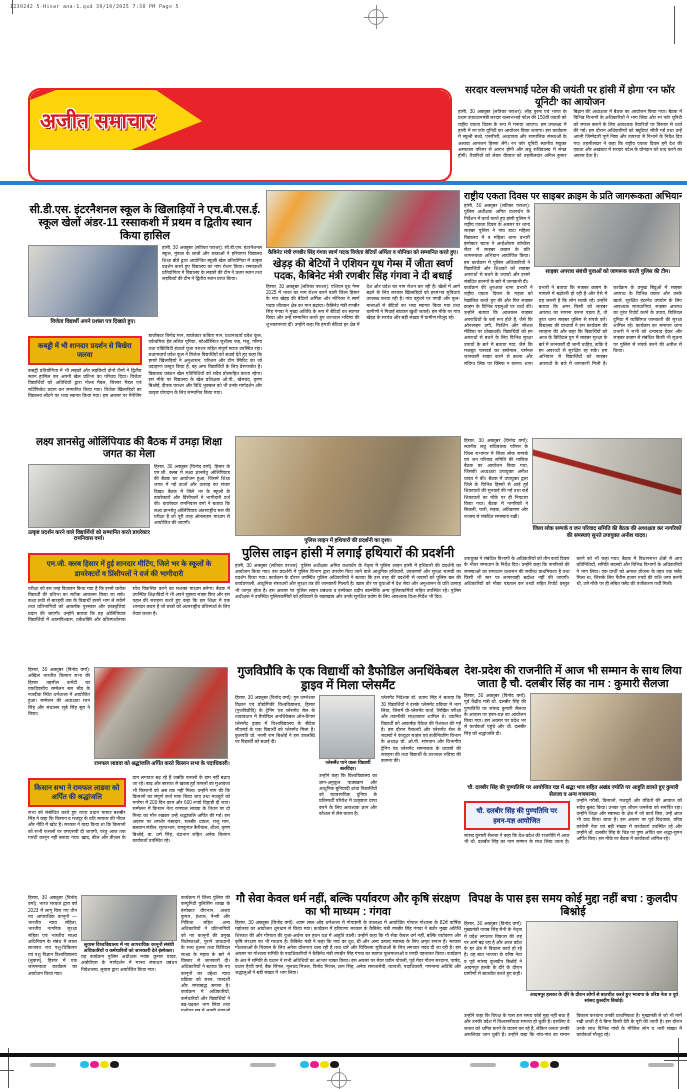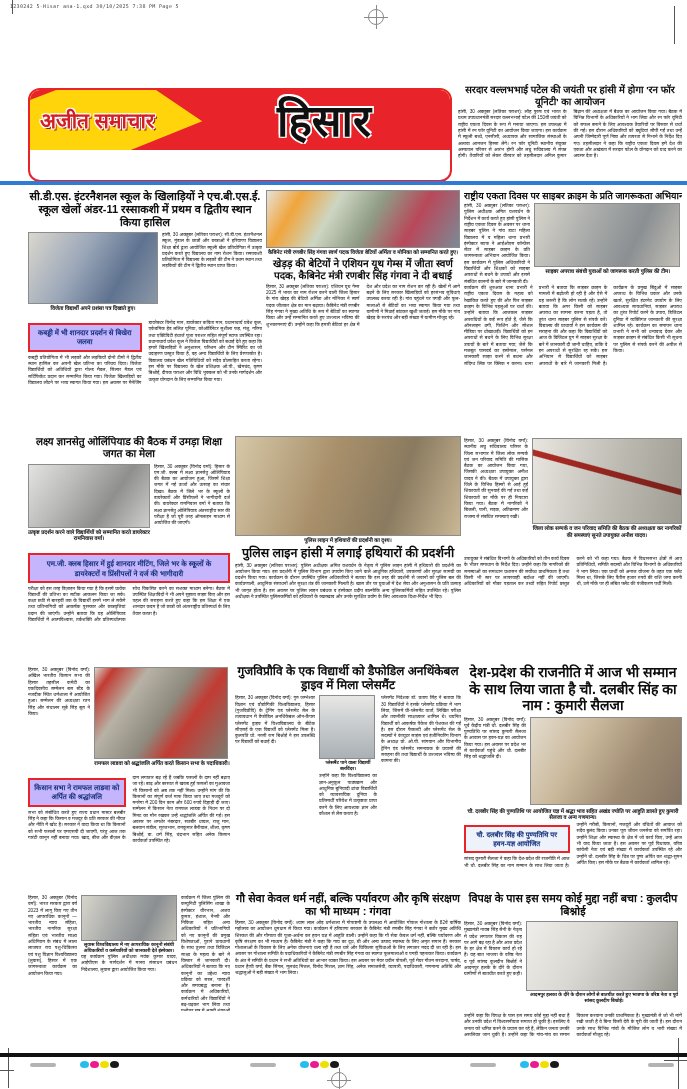--- a/index.html
+++ b/index.html
@@ -25,56 +25,56 @@
   .pagecircle{width:22px;height:22px;border:2px solid #e8232a;border-radius:50%;display:flex;align-items:center;justify-content:center;font-size:12px;font-weight:800;color:#111;background:#fff;}
   .dateline{font-weight:800;font-size:9.5px;color:#111;}
   
   .art{position:absolute;box-sizing:border-box;overflow:hidden;}
   .h1{font-weight:800;color:#0d0d0d;text-align:center;line-height:1.18;}
   .body{font-size:4.7px;line-height:1.34;text-align:justify;color:#222;}
   .cols2{columns:2;column-gap:7px;}
   .cols3{columns:3;column-gap:6px;}
   .photo{border:1px solid #8c8c8c;box-sizing:border-box;}
   .cap{font-size:5.4px;font-weight:700;text-align:center;line-height:1.25;color:#111;padding-top:1px;}
-  .hbox{border:2px solid #e8232a;background:#c4b5fd;color:#14317d;font-weight:800;text-align:center;padding:3px 4px;margin:3px 0;break-inside:avoid;box-sizing:border-box;}
+  .hbox{border:2px solid #e8232a;background:#eab308;color:#14317d;font-weight:800;text-align:center;padding:3px 4px;margin:3px 0;break-inside:avoid;box-sizing:border-box;}
   .flexrow{display:flex;gap:4px;}
   
   .p-students{background:linear-gradient(120deg,#dad7ce,#9aa6b8 40%,#5f7390 70%,#8b97a6);}
   .p-flags{background:linear-gradient(120deg,#e6e2d8 0%,#f0a53c 16%,#cdd6c2 34%,#8f9b85 54%,#b8485a 74%,#7c8a96 100%);}
   .p-seminar{background:linear-gradient(115deg,#d8d5cc,#a7a9a8 40%,#8b8f92 68%,#c2bfb6);}
   .p-bw{background:linear-gradient(125deg,#e3e3e1,#b9b9b7 35%,#8f8f8d 65%,#cfcfcd);}
   .p-weapons{background:linear-gradient(110deg,#d6c8a8,#a9906b 40%,#8a7a5f 70%,#c9b795);}
   .p-dc{background:linear-gradient(100deg,#e8e6df,#b9b7ae 60%,#9e9c93),linear-gradient(15deg,transparent 54%,#c0322b 55%,#c0322b 59%,transparent 60%);background-blend-mode:multiply;}
   .p-kisan{background:linear-gradient(125deg,#d9d6cb 0%,#c23b33 10%,#b7b2a5 28%,#8e8a7e 52%,#c23b33 68%,#7f7b70 100%);}
   .p-portrait{background:linear-gradient(180deg,#e8e8e4 0%,#cfd2d4 35%,#aab0b4 100%);}
   .p-selja{background:linear-gradient(120deg,#e4ddcf,#c9b79a 35%,#a08d74 65%,#857463);}
   .p-white{background:linear-gradient(120deg,#efeeea,#d9d8d2 40%,#b8b7b1 75%,#98978f);}
   
   .a-patel{left:458px;top:84px;width:224px;height:97px;}
   .a-patel .h1{font-size:9.8px;margin-bottom:2px;}
   .a-patel .body{height:76px;overflow:hidden;}
   .bluebar{position:absolute;left:0;top:181px;width:687px;height:3.5px;background:#2e7cd6;}
   .a-cds{left:28px;top:190px;width:234px;height:242px;}
-  .a-cds .h1{font-size:11px;}
+  .a-cds .h1{font-size:11px;margin-top:13px;}
   .a-khedar{left:266px;top:190px;width:194px;height:242px;}
   .a-khedar .h1{font-size:10.2px;margin:2px 0;}
   .a-cyber{left:464px;top:190px;width:218px;height:242px;}
   .a-cyber .h1{font-size:9.4px;white-space:nowrap;overflow:hidden;}
   .a-lakshya{left:28px;top:436px;width:202px;height:224px;}
   .a-lakshya .h1{font-size:10.4px;}
   .a-police{left:235px;top:436px;width:226px;height:224px;}
   .a-police .h1{font-size:12.5px;margin:2px 0;}
   .a-dc{left:464px;top:436px;width:218px;height:224px;}
   .a-dc .h1{font-size:10.4px;}
   .a-kisan{left:28px;top:664px;width:202px;height:224px;}
   .a-kisan .h1{font-size:10.4px;}
   .a-plc{left:235px;top:664px;width:226px;height:224px;}
   .a-plc .h1{font-size:12px;}
   .a-selja{left:464px;top:664px;width:218px;height:224px;}
-  .a-selja .h1{font-size:14px;}
+  .a-selja .h1{font-size:11px;}
   .a-luvas{left:28px;top:892px;width:202px;height:160px;}
   .a-luvas .h1{font-size:11px;}
   .a-gau{left:235px;top:892px;width:226px;height:160px;}
   .a-gau .h1{font-size:11px;}
   .a-bish{left:464px;top:892px;width:218px;height:160px;}
   .a-bish .h1{font-size:11px;}
   
   .botrule{position:absolute;left:0;top:1053px;width:687px;height:3.5px;background:#111;}
   .dash{position:absolute;top:1063px;height:4px;width:26px;background:#b3b3b3;border-radius:2px;}
   .dots{position:absolute;top:1061px;height:8px;display:flex;}
@@ -94,21 +94,20 @@
   <div class="crop" style="left:8px;top:1048px;width:1px;height:40px;"></div>
   <div class="crop" style="left:0;top:1070px;width:14px;height:1px;"></div>
   <div class="crop" style="left:678px;top:1038px;width:1px;height:51px;"></div>
   <div class="crop" style="left:664px;top:1060px;width:23px;height:1px;"></div>
 
   <div class="mast">
     <div class="mast-top">
       <div class="mast-red"></div>
       <div class="mast-red2"></div>
       <div class="brand">अजीत समाचार</div>
-      <div class="edition">हिसार</div>
     </div>
   </div>
 
   <div class="art a-patel">
     <div class="h1">सरदार वल्लभभाई पटेल की जयंती पर हांसी में होगा 'रन फॉर यूनिटी' का आयोजन</div>
     <div class="body cols2">हांसी, 30 अक्तूबर (लतिका पराशर): लौह पुरुष एवं भारत के प्रथम उपप्रधानमंत्री सरदार वल्लभभाई पटेल की 150वीं जयंती को राष्ट्रीय एकता दिवस के रूप में मनाया जाएगा। इस उपलक्ष्य में हांसी में रन फॉर यूनिटी का आयोजन किया जाएगा। इस कार्यक्रम में स्कूली बच्चे, एनसीसी, अध्यापक और सामाजिक संस्थाओं के अलावा आमजन हिस्सा लेंगे। रन फॉर यूनिटी स्थानीय संयुक्त अस्पताल परिसर से आरंभ होगी और लघु सचिवालय में संपन्न होगी। तैयारियों को लेकर वीरवार को तहसीलदार अनिल कुमार बिढ़ान की अध्यक्षता में बैठक का आयोजन किया गया। बैठक में विभिन्न विभागों के अधिकारियों ने भाग लिया और रन फॉर यूनिटी को सफल बनाने के लिए आवश्यक तैयारियों पर विस्तार से चर्चा की गई। इस दौरान अधिकारियों को ड्यूटियां सौंपी गईं तथा उन्हें अपनी जिम्मेदारी पूर्ण निष्ठा और तत्परता से निभाने के निर्देश दिए गए। तहसीलदार ने कहा कि राष्ट्रीय एकता दिवस हमें देश की एकता और अखंडता में सरदार पटेल के योगदान को याद करने का अवसर देता है।</div>
   </div>
 
   <div class="bluebar"></div>
 

